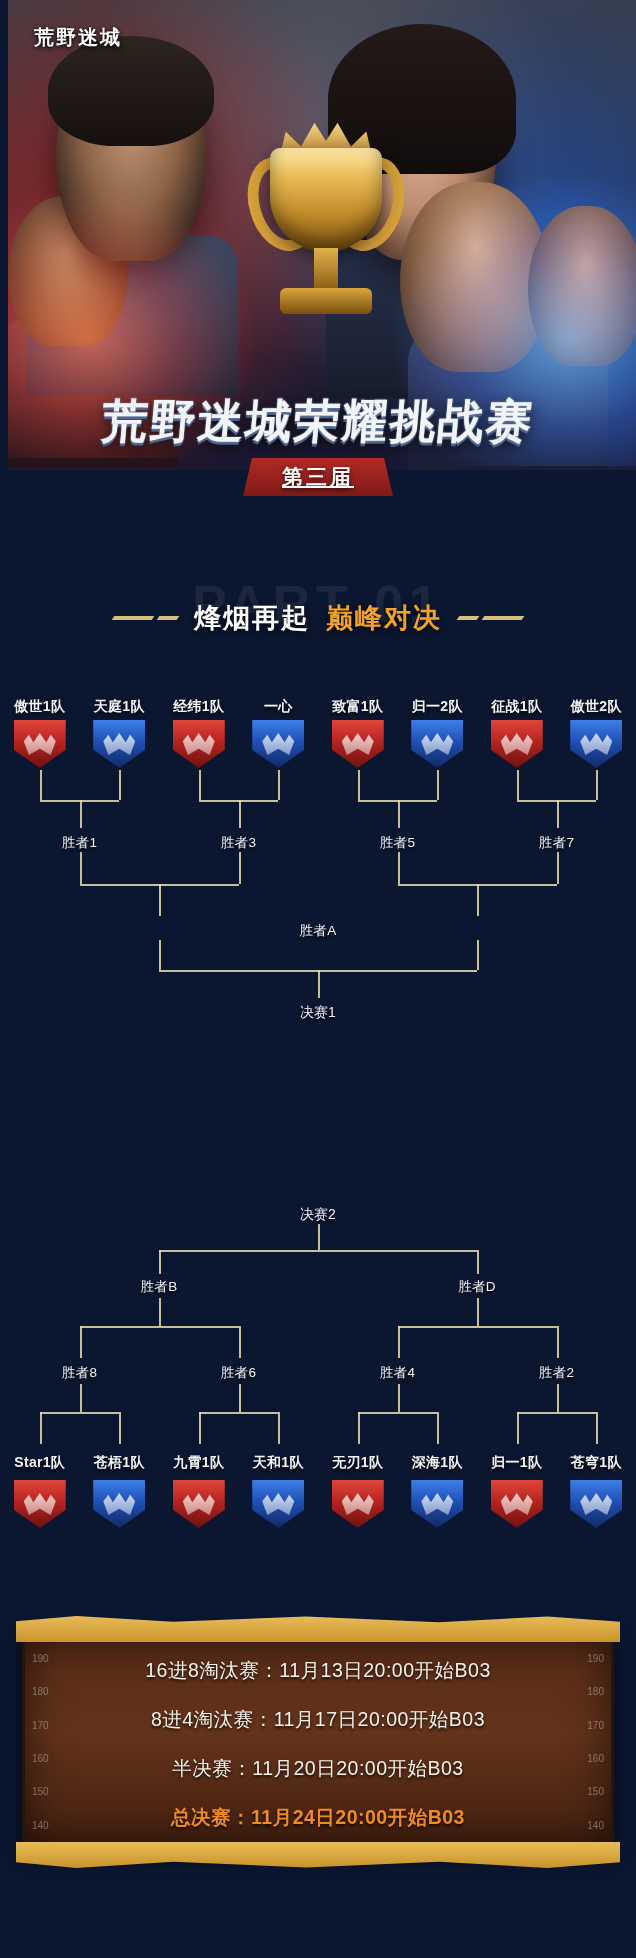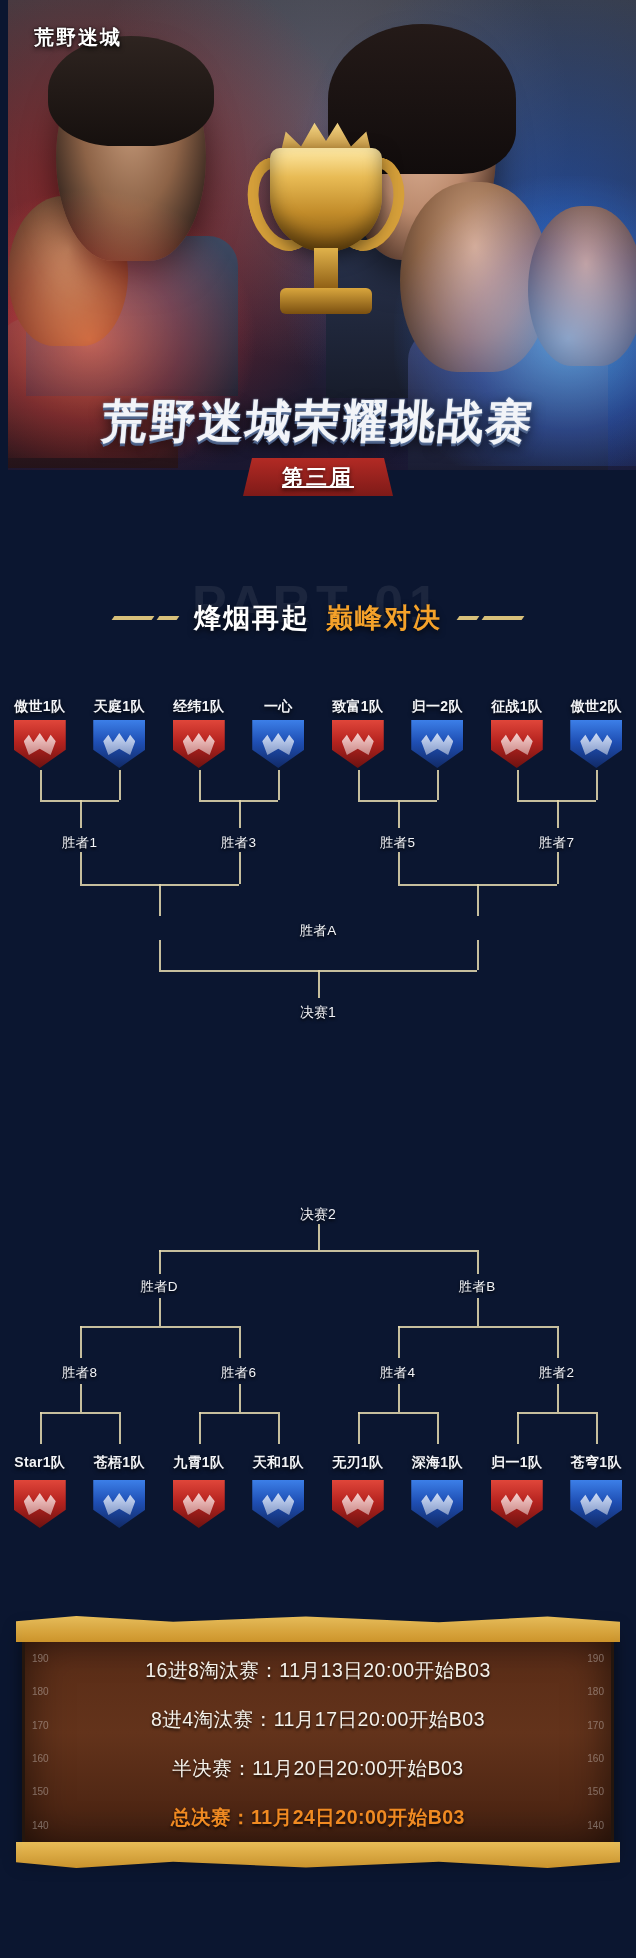--- a/index.html
+++ b/index.html
@@ -324,22 +324,22 @@
         <div class="cell">胜者3</div>
         <div class="cell">胜者5</div>
         <div class="cell">胜者7</div>
       </div>
     <div class="row lbl-row" id="topR2" style="top:274px">
         <div class="cell">胜者A</div>
       </div>
     <div class="final-lbl" style="top:356px">决赛1</div>
     <div class="final-lbl" style="top:558px">决赛2</div>
     <div class="row lbl-row" id="botR2" style="top:630px">
+        <div class="cell">胜者B</div>
         <div class="cell">胜者D</div>
-        <div class="cell">胜者B</div>
       </div>
     <div class="row lbl-row" id="botR1" style="top:716px">
         <div class="cell">胜者8</div>
         <div class="cell">胜者6</div>
         <div class="cell">胜者4</div>
         <div class="cell">胜者2</div>
       </div>
     <div class="row badges" id="botBadges" style="top:832px">
         <div class="cell">
           <div class="badge red">

